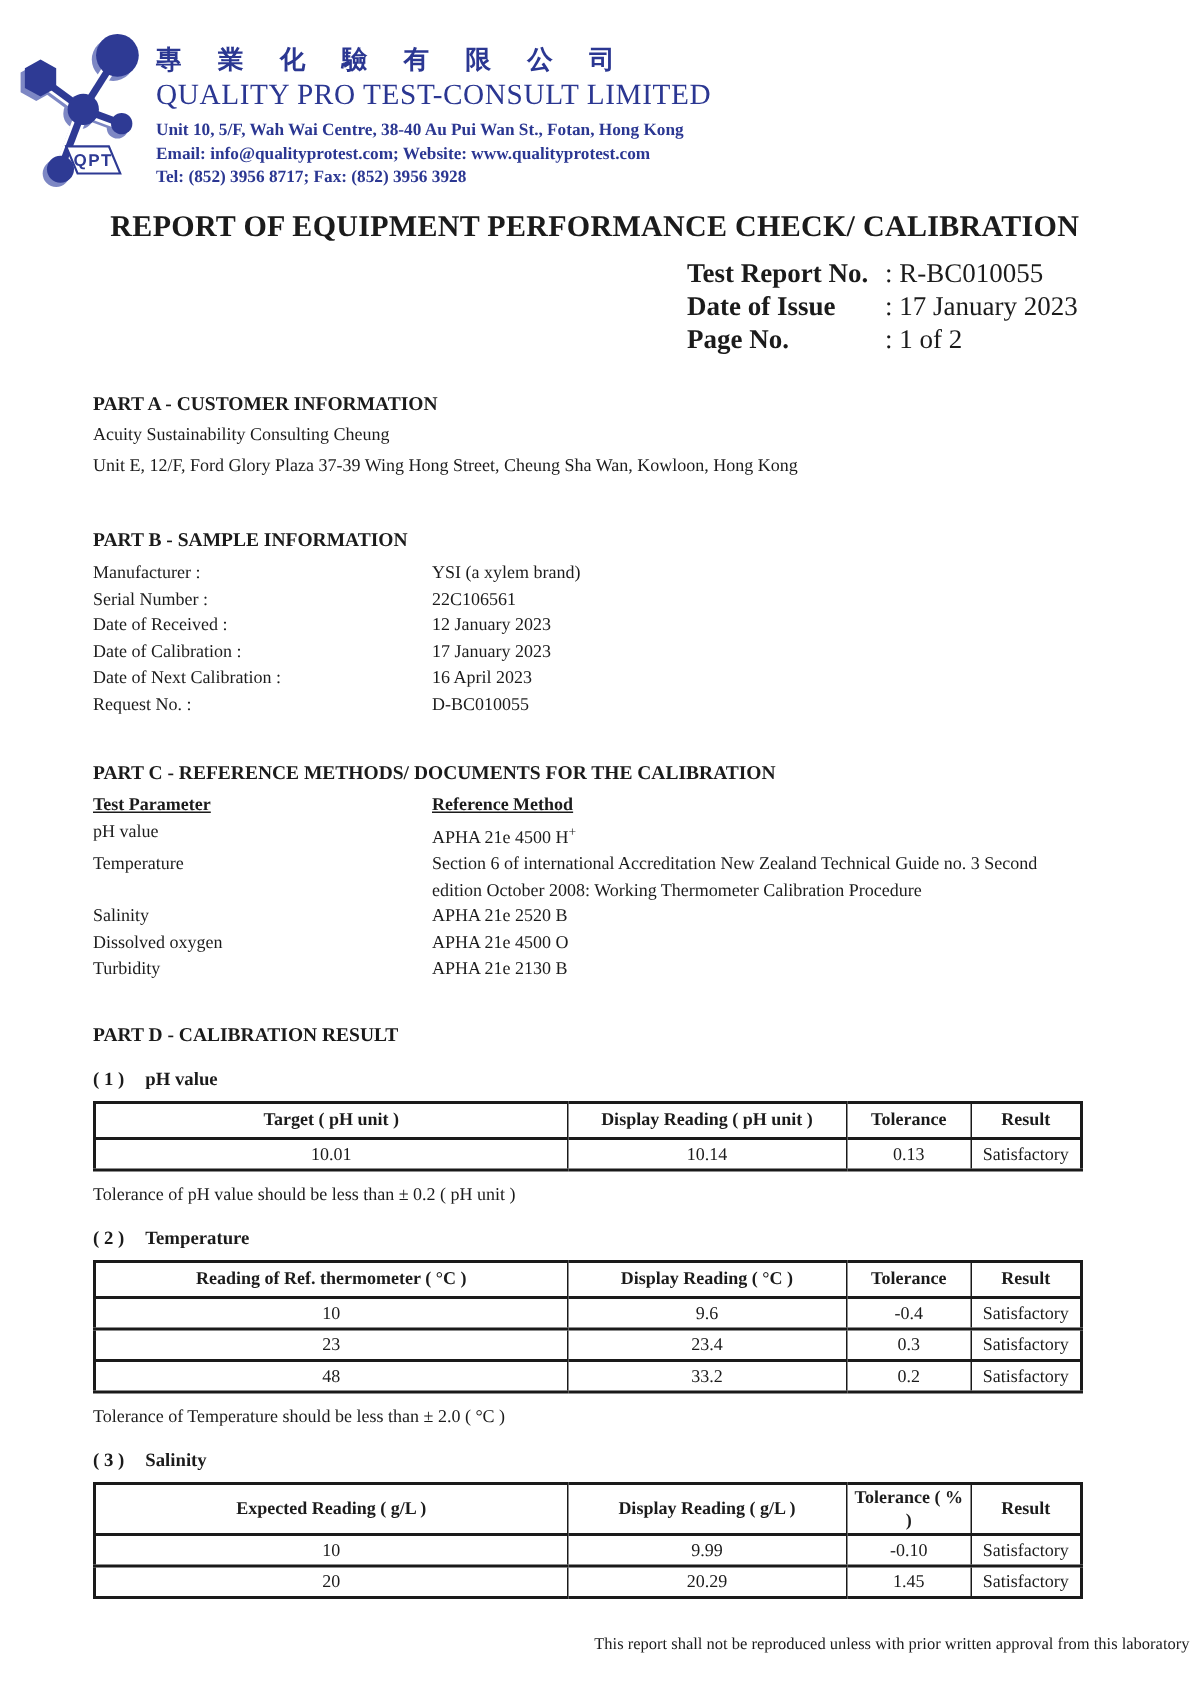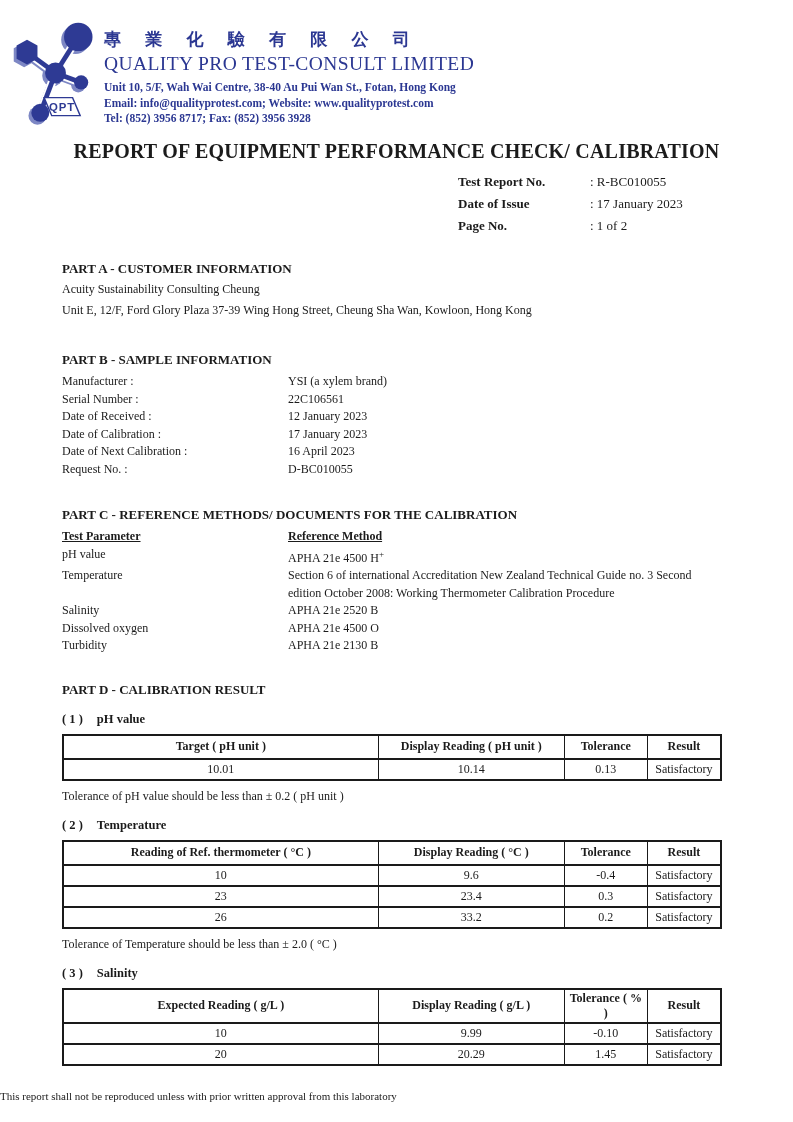--- a/index.html
+++ b/index.html
@@ -22,21 +22,21 @@
   
   .header{position:relative;height:112px;padding-top:14px;}
   .logo{position:absolute;left:8px;top:16px;}
   .hdr-text{margin-left:104px;padding-top:14px;color:var(--navy);}
   .cn{font-size:17px;letter-spacing:10px;font-weight:600;}
   .en{font-size:19.5px;letter-spacing:.4px;margin-top:2px;}
   .addr{font-size:11.5px;font-weight:700;line-height:15.5px;margin-top:5px;font-family:Liberation Serif, serif;}
 
   
   .title{text-align:center;font-weight:700;font-size:20px;margin-top:14px;letter-spacing:.2px;}
-  .report-info{margin:8px 0 0 458px;font-size:13px;}
+  .report-info{margin:8px 0 0 458px;font-size:18px;}
   .ri-row{display:flex;line-height:22px;}
   .ri-label{width:132px;font-weight:700;}
 
   
   .section{margin-left:62px;width:660px;}
   .part-h{font-weight:700;font-size:13px;}
   .pa{margin-top:24px;}
   .pa-line{font-size:12px;line-height:21px;}
   .pa .part-h{margin-bottom:2px;}
 
@@ -58,21 +58,21 @@
   .tbl-block{margin-top:10px;}
   .tbl-cap{font-weight:700;font-size:12.5px;margin:14px 0 7px;}
   .tbl-cap .cap-no{margin-right:14px;}
   table{width:660px;border-collapse:collapse;font-size:12px;table-layout:fixed;}
   table{border:2px solid var(--line);}
   th,td{border:1px solid var(--line);border-top-width:2px;border-bottom-width:2px;
         text-align:center;padding:1px 4px;height:17px;overflow:hidden;}
   th{font-weight:700;height:20px;}
   col.c1{width:47.9%;} col.c2{width:28.3%;} col.c3{width:12.6%;} col.c4{width:11.2%;}
   .tbl-note{font-size:12px;margin-top:8px;}
-  .disclaimer{position:absolute;left:0;bottom:20px;width:100%;text-align:left;font-size:11px;}
+  .disclaimer{position:absolute;left:0;bottom:20px;width:100%;text-align:right;font-size:11px;}
 </style>
 </head>
 <body>
 
 <div class="page">
 
   <div class="header">
     <div class="logo">
       <svg width="95" height="112" viewBox="0 0 100 118">
         <g stroke="#7d87c4" stroke-width="5" fill="#7d87c4" transform="translate(-3,3)">
@@ -256,21 +256,21 @@
                 <td>-0.4</td>
                 <td>Satisfactory</td>
               </tr>
               <tr>
                 <td>23</td>
                 <td>23.4</td>
                 <td>0.3</td>
                 <td>Satisfactory</td>
               </tr>
               <tr>
-                <td>26</td>
+                <td>48</td>
                 <td>33.2</td>
                 <td>0.2</td>
                 <td>Satisfactory</td>
               </tr>
             </tbody>
           </table>
           <div class="tbl-note">Tolerance of Temperature should be less than ± 2.0 ( °C )</div>
         </div>
         <div class="tbl-block">
           <div class="tbl-cap"><span class="cap-no">( 3 )</span><span class="cap-label">Salinity</span></div>

